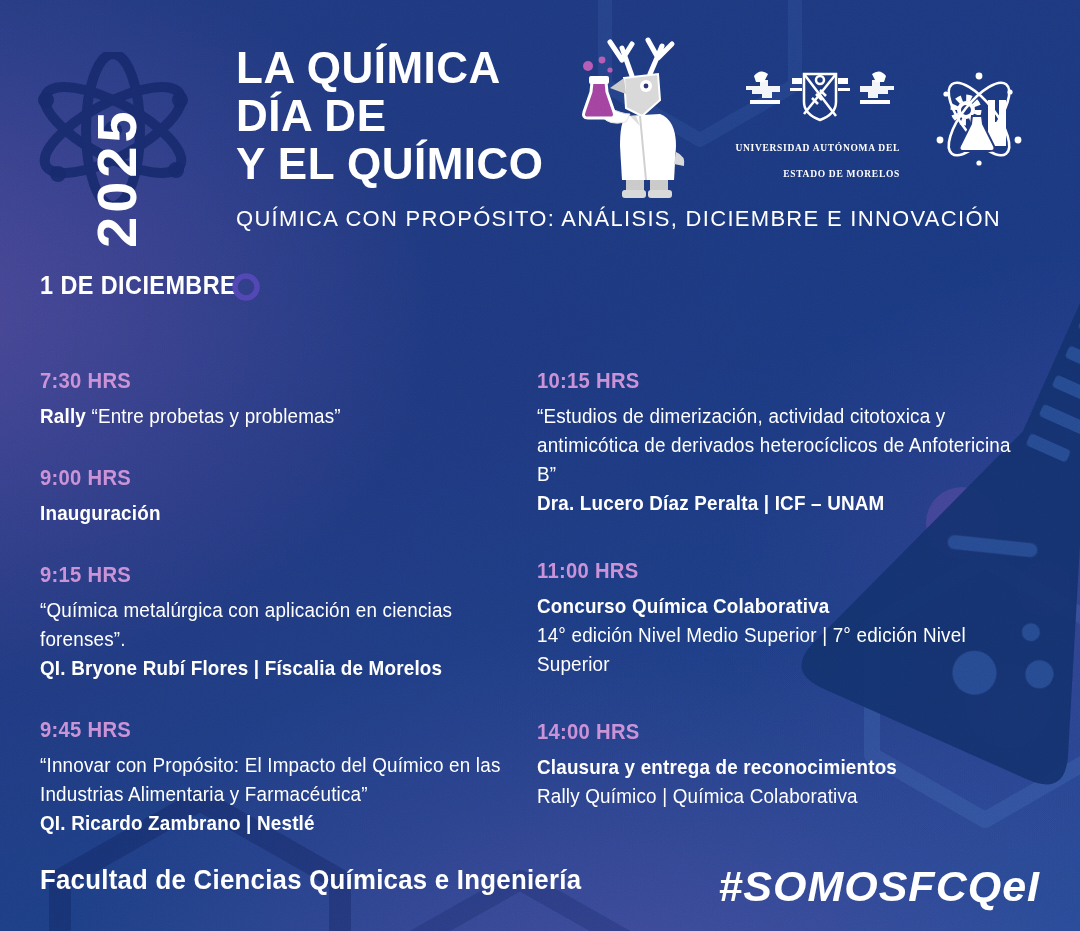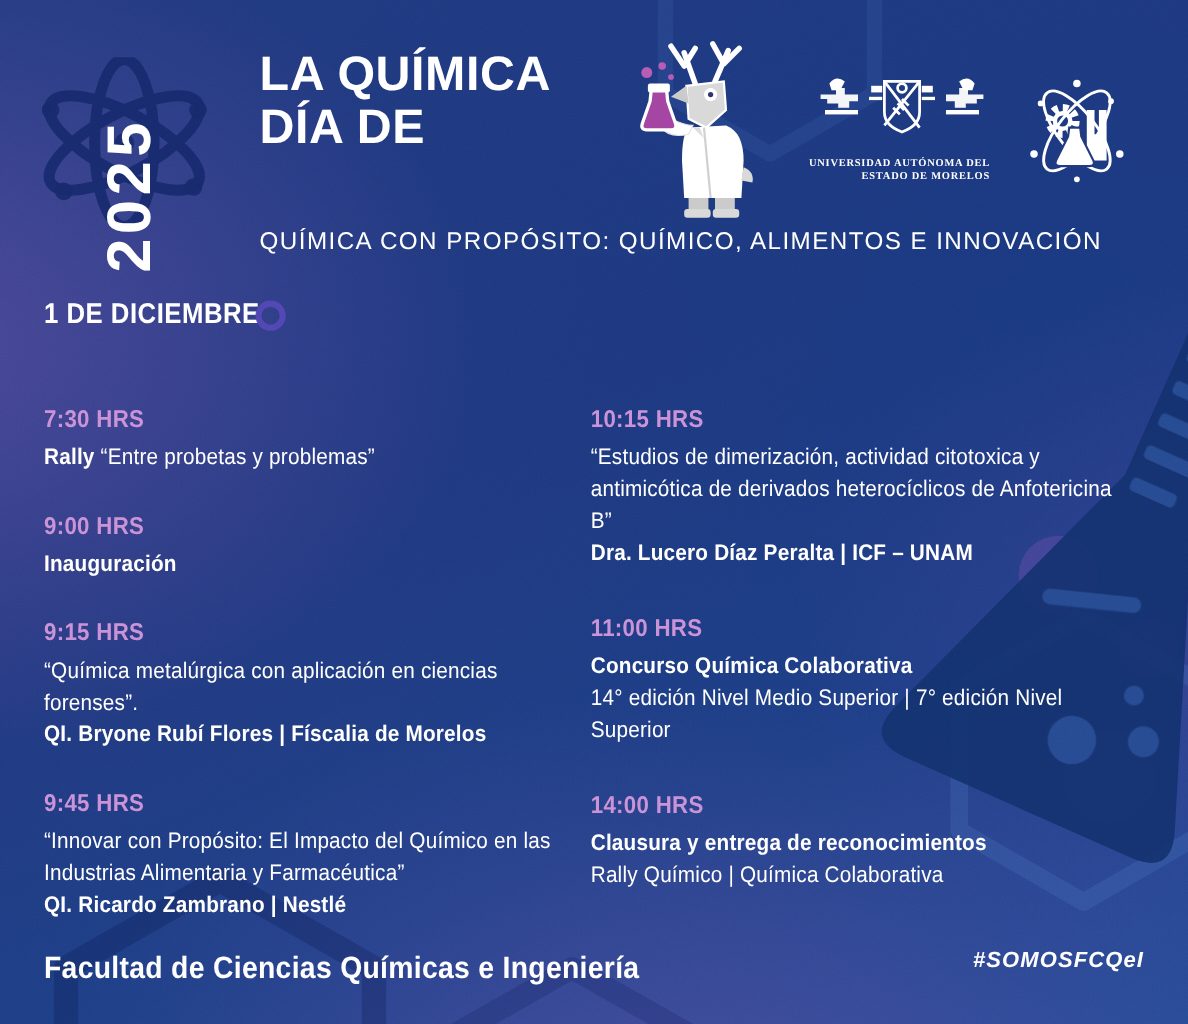--- a/index.html
+++ b/index.html
@@ -38,21 +38,21 @@
   .col-right{left:537px;}
   .event{margin-bottom:35px;}
   .col-right .event{margin-bottom:41px;}
   .ev-time{font-size:22px;font-weight:700;color:#c98fd6;margin-bottom:7px;letter-spacing:.3px;}
   .ev-line{font-size:20.5px;line-height:29px;letter-spacing:.2px;}
   .seg-b{font-weight:700;}
   .seg-r{font-weight:400;}
   
   .footer-left{position:absolute;left:40px;top:864px;font-size:28px;font-weight:700;letter-spacing:.3px;
     transform:scaleX(.92);transform-origin:0 0;white-space:nowrap;}
-  .hashtag{position:absolute;right:40px;top:862px;font-size:20px;font-weight:700;font-style:italic;letter-spacing:1px;}
+  .hashtag{position:absolute;right:40px;top:862px;font-size:43px;font-weight:700;font-style:italic;letter-spacing:1px;}
 </style>
 </head>
 <body>
 
 <div class="poster">
 
   <svg class="layer" width="1080" height="931" viewBox="0 0 1080 931" aria-hidden="true">
 
     <g fill="none" stroke-linejoin="round">
       <path d="M700 -80 L795 -25 L795 85 L700 140 L605 85 L605 -25 Z" stroke="rgba(86,130,205,.13)" stroke-width="14"></path>
@@ -93,20 +93,21 @@
       <circle cx="30" cy="122" r="8"></circle>
       <circle cx="148" cy="118" r="8"></circle>
       <circle cx="85" cy="78" r="9"></circle>
     </g>
   </svg>
   <div class="year">2025</div>
 
   <h1 class="title">
     <span>LA QUÍMICA</span>
     <span>DÍA DE</span>
+    <span>Y EL QUÍMICO</span>
   </h1>
 
   <svg class="deer" width="125" height="170" viewBox="0 0 125 170" aria-hidden="true">
 
     <g stroke="#fff" stroke-width="5" fill="none" stroke-linecap="round">
       <path d="M52 46 L42 18 M42 30 L30 12 M42 30 L52 14"></path>
       <path d="M70 44 L82 16 M78 28 L68 10 M78 28 L92 14"></path>
     </g>
 
     <path d="M44 48 L78 44 L80 70 L62 86 L46 78 Z" fill="#d8d8d8" stroke="#fff" stroke-width="2"></path>
@@ -154,21 +155,21 @@
       </g>
 
       <g stroke="#fff" stroke-width="2.5" fill="none">
         <path d="M64 6 L96 6 L96 34 Q96 46 80 52 Q64 46 64 34 Z"></path>
         <path d="M64 6 L96 48 M96 6 L64 46"></path>
         <path d="M72 30 l6 6 M76 26 l6 6 M80 22 l6 6"></path>
         <circle cx="80" cy="12" r="4"></circle>
       </g>
     </svg>
     <div class="uaem-text">UNIVERSIDAD AUTÓNOMA DEL</div>
-    <div class="uaem-text" style="margin-top:0">ESTADO DE MORELOS</div>
+    <div class="uaem-text" style="margin-top:14px">ESTADO DE MORELOS</div>
   </div>
 
   <svg class="fcqei" width="98" height="98" viewBox="0 0 98 98" aria-hidden="true">
     <g fill="none" stroke="#fff" stroke-width="2.6">
       <ellipse cx="49" cy="49" rx="44" ry="17" transform="rotate(-52 49 49)"></ellipse>
       <ellipse cx="49" cy="49" rx="44" ry="17" transform="rotate(52 49 49)"></ellipse>
     </g>
     <g fill="#fff">
       <circle cx="49" cy="6" r="3.4"></circle>
       <circle cx="88" cy="70" r="3.4"></circle>
@@ -181,21 +182,21 @@
     <g>
       <circle cx="36" cy="40" r="12" fill="none" stroke="#fff" stroke-width="7" stroke-dasharray="5 4.4"></circle>
       <circle cx="36" cy="40" r="7" fill="none" stroke="#fff" stroke-width="4"></circle>
     </g>
 
     <path d="M58 30 h7 v22 h4 V30 h7 v46 h-30 V52 l12 10 Z" fill="#fff"></path>
 
     <path d="M42 46 L52 46 L53 54 L64 76 Q66 81 60 81 L34 81 Q28 81 30 76 L41 54 Z" fill="#fff" stroke="#22387e" stroke-width="2"></path>
   </svg>
 
-  <div class="subtitle">QUÍMICA CON PROPÓSITO: QUÍMICO, ALIMENTOS E INNOVACIÓN</div>
+  <div class="subtitle">QUÍMICA CON PROPÓSITO: ANÁLISIS, DICIEMBRE E INNOVACIÓN</div>
 
   <div class="date-label">1 DE DICIEMBRE</div>
   <svg class="timeline" width="680" height="42" viewBox="0 0 680 42" aria-hidden="true">
     <defs>
       <linearGradient id="tl" x1="0" y1="0" x2="1" y2="0">
         <stop offset="0" stop-color="#5a49c2"></stop>
         <stop offset="1" stop-color="#41338f"></stop>
       </linearGradient>
     </defs>
     <circle cx="20" cy="21" r="11" fill="none" stroke="#5246b4" stroke-width="5.5" opacity=".95"></circle>

